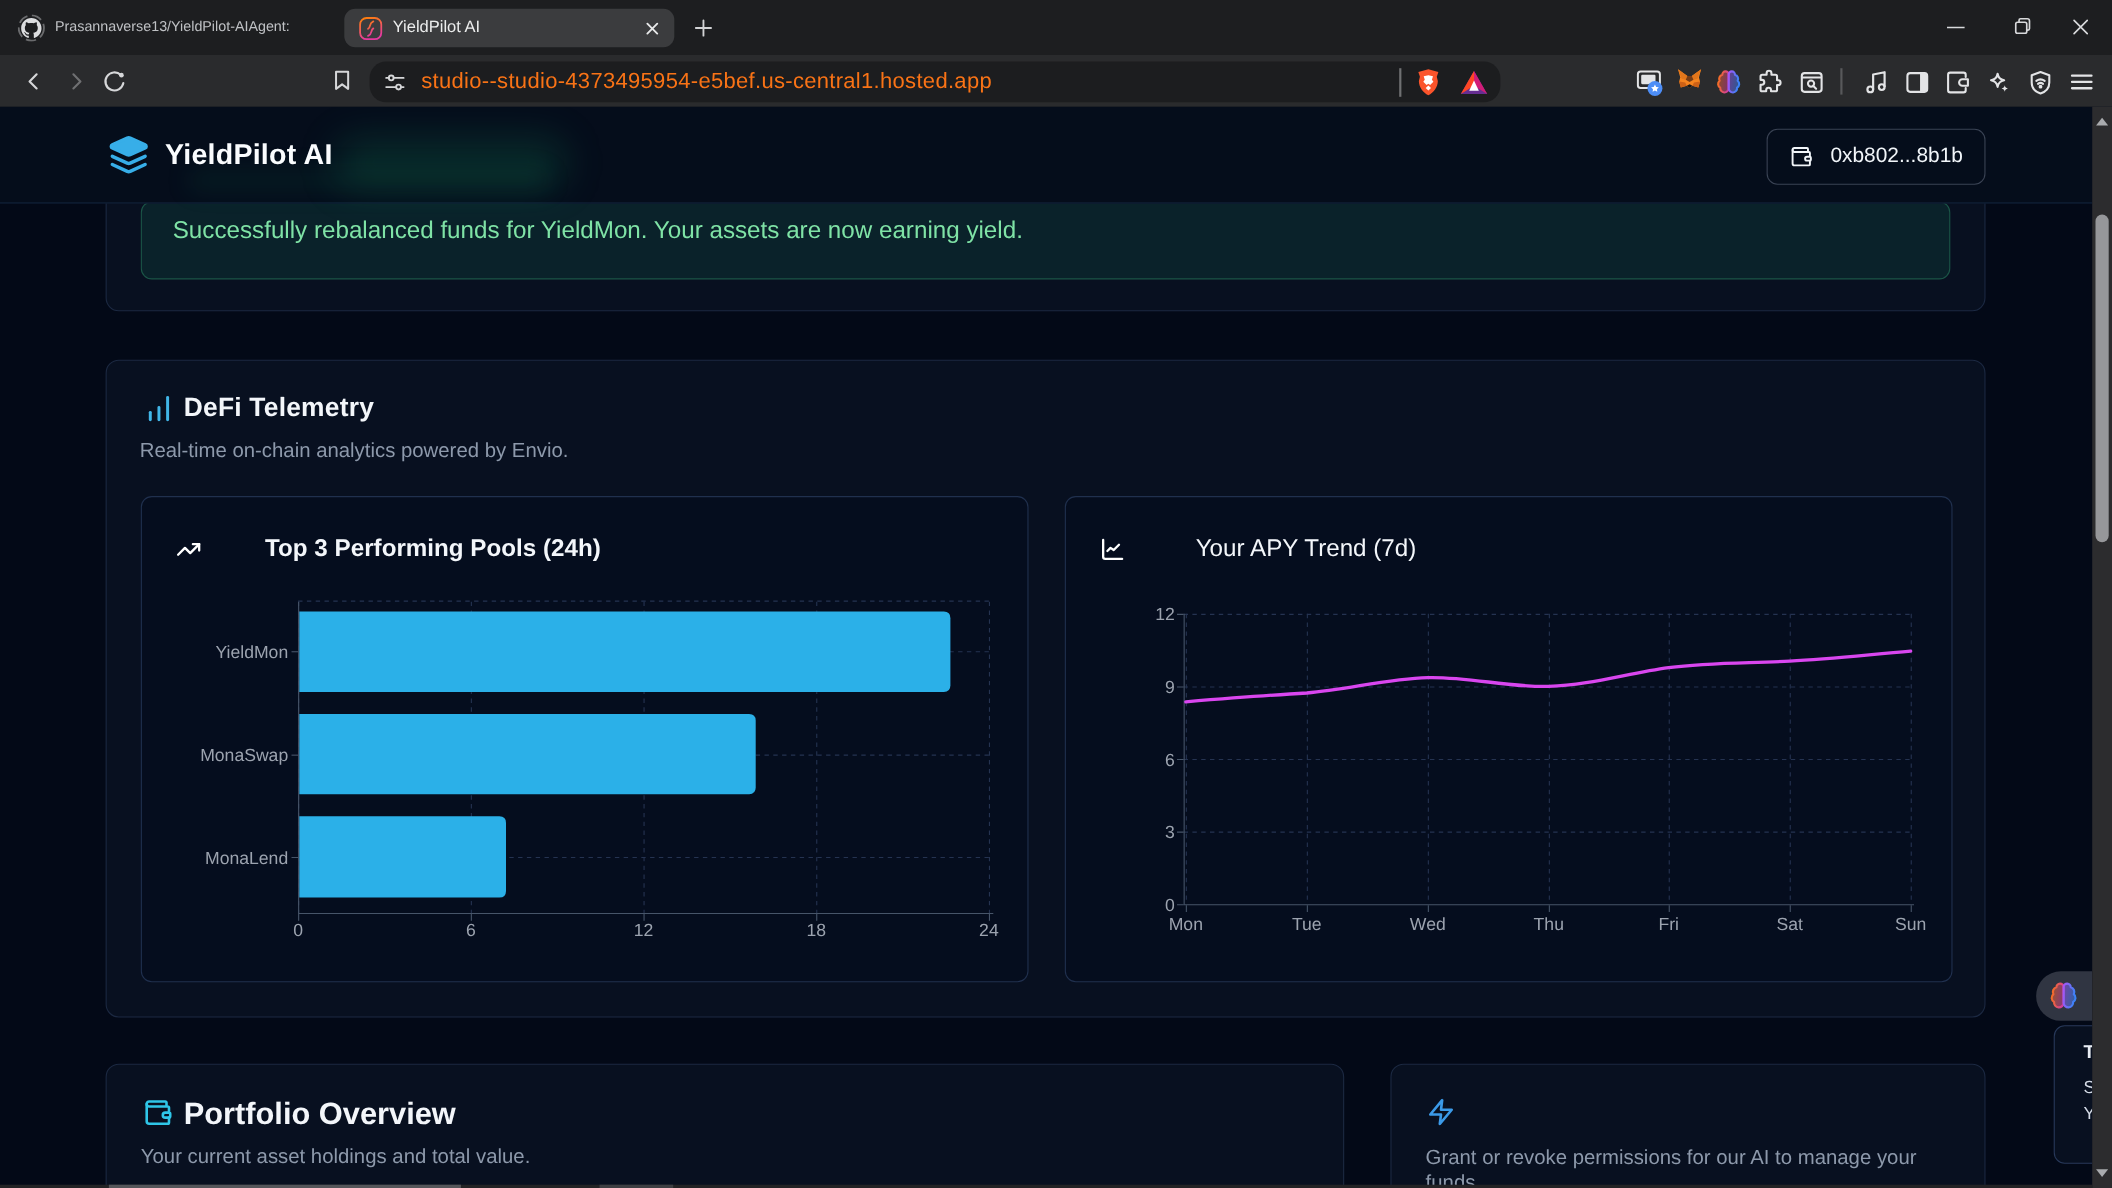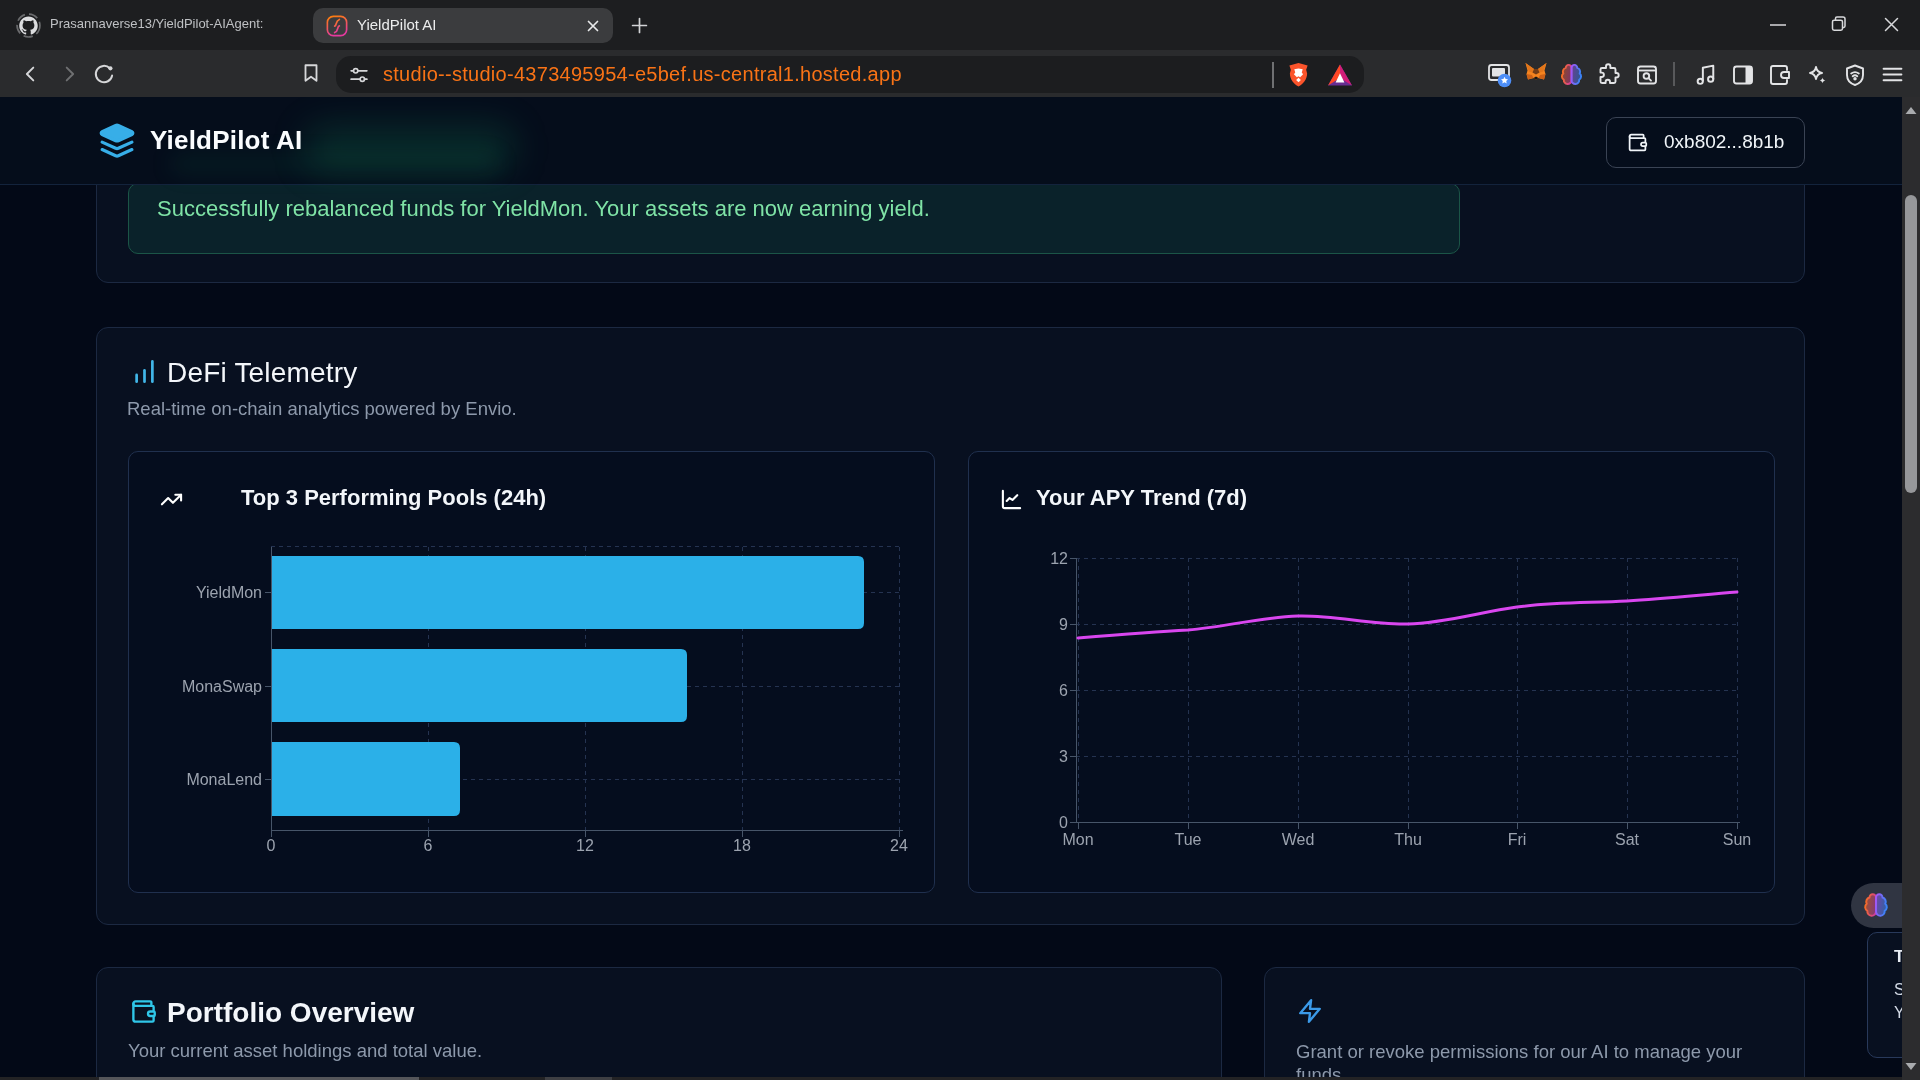--- a/index.html
+++ b/index.html
@@ -19,31 +19,31 @@
   .sub { color:#8d99ab; font-size:18.5px; }
   #scroll { position:absolute; left:1902px; top:97px; width:18px; height:983px; background:#2c2c2e; }
 </style>
 </head>
 <body>
 <div id="stage">
 
   <div id="page">
 
     <div class="card" style="left:96px; top:20px; width:1709px; height:166px;"></div>
-    <div class="abs" style="left:128px; top:86px; width:1332px; height:71px; background:#0a222a; border:1px solid #1b5547; border-radius:10px;">
+    <div class="abs" style="left:128px; top:86px; width:1645px; height:71px; background:#0a222a; border:1px solid #1b5547; border-radius:10px;">
       <div class="abs" style="left:28px; top:12px; color:#7fe3a6; font-size:22px; font-weight:500;">Successfully rebalanced funds for YieldMon. Your assets are now earning yield.</div>
     </div>
 
     <div class="card" style="left:96px; top:230px; width:1709px; height:598px;"></div>
     <svg class="abs" style="left:131px; top:261px;" width="27" height="27" viewBox="0 0 24 24" fill="none" stroke="#41b6e8" stroke-width="2.4" stroke-linecap="round">
         <path d="M5 21v-6"></path>
         <path d="M12 21V11"></path>
         <path d="M19 21V3"></path>
       </svg>
-    <div class="abs" style="left:167px; top:260px; color:#f3f6fa; font-size:28px; font-weight:normal; letter-spacing:.2px;">DeFi Telemetry</div>
+    <div class="abs" style="left:167px; top:260px; color:#f3f6fa; font-size:24px; font-weight:bold; letter-spacing:.2px;">DeFi Telemetry</div>
     <div class="abs sub" style="left:127px; top:301px;">Real-time on-chain analytics powered by Envio.</div>
 
     <div class="panel" style="left:128px; top:354px; width:807px; height:442px;"></div>
     <svg class="abs" style="left:160px; top:391px;" width="23" height="23" viewBox="0 0 24 24" fill="none" stroke="#ffffff" stroke-width="2.2" stroke-linecap="round" stroke-linejoin="round">
         <polyline points="22 7 13.5 15.5 8.5 10.5 2 17"></polyline>
         <polyline points="16 7 22 7 22 13"></polyline>
       </svg>
     <div class="abs" style="left:193px; top:388px; color:#f3f6fa; font-size:22px; font-weight:bold;margin-left:48px;">Top 3 Performing Pools (24h)</div>
     <svg class="abs" style="left:128px; top:354px;" width="807" height="442">
 
@@ -86,21 +86,21 @@
         <text x="614" y="400" text-anchor="middle">18</text>
         <text x="771" y="400" text-anchor="middle">24</text>
       </g>
     </svg>
 
     <div class="panel" style="left:968px; top:354px; width:807px; height:442px;"></div>
     <svg class="abs" style="left:1000px; top:391px;" width="23" height="23" viewBox="0 0 24 24" fill="none" stroke="#ffffff" stroke-width="2.2" stroke-linecap="round" stroke-linejoin="round">
         <path d="M3 3v16a2 2 0 0 0 2 2h16"></path>
         <path d="M7 13.5l3-3 3 2 5-5"></path>
       </svg>
-    <div class="abs" style="left:1036px; top:388px; color:#f3f6fa; font-size:22px; font-weight:bold;">Your APY Trend (7d)</div>
+    <div class="abs" style="left:1087px; top:388px; color:#f3f6fa; font-size:22px; font-weight:normal;">Your APY Trend (7d)</div>
     <svg class="abs" style="left:968px; top:354px;" width="807" height="442">
       <g stroke="#253351" stroke-width="1" stroke-dasharray="4 4">
         <line x1="110.5" y1="107" x2="110.5" y2="371"></line>
         <line x1="220.5" y1="107" x2="220.5" y2="371"></line>
         <line x1="330.5" y1="107" x2="330.5" y2="371"></line>
         <line x1="440.5" y1="107" x2="440.5" y2="371"></line>
         <line x1="549.5" y1="107" x2="549.5" y2="371"></line>
         <line x1="659.5" y1="107" x2="659.5" y2="371"></line>
         <line x1="769.5" y1="107" x2="769.5" y2="371"></line>
         <line x1="108" y1="107.5" x2="772" y2="107.5"></line>

